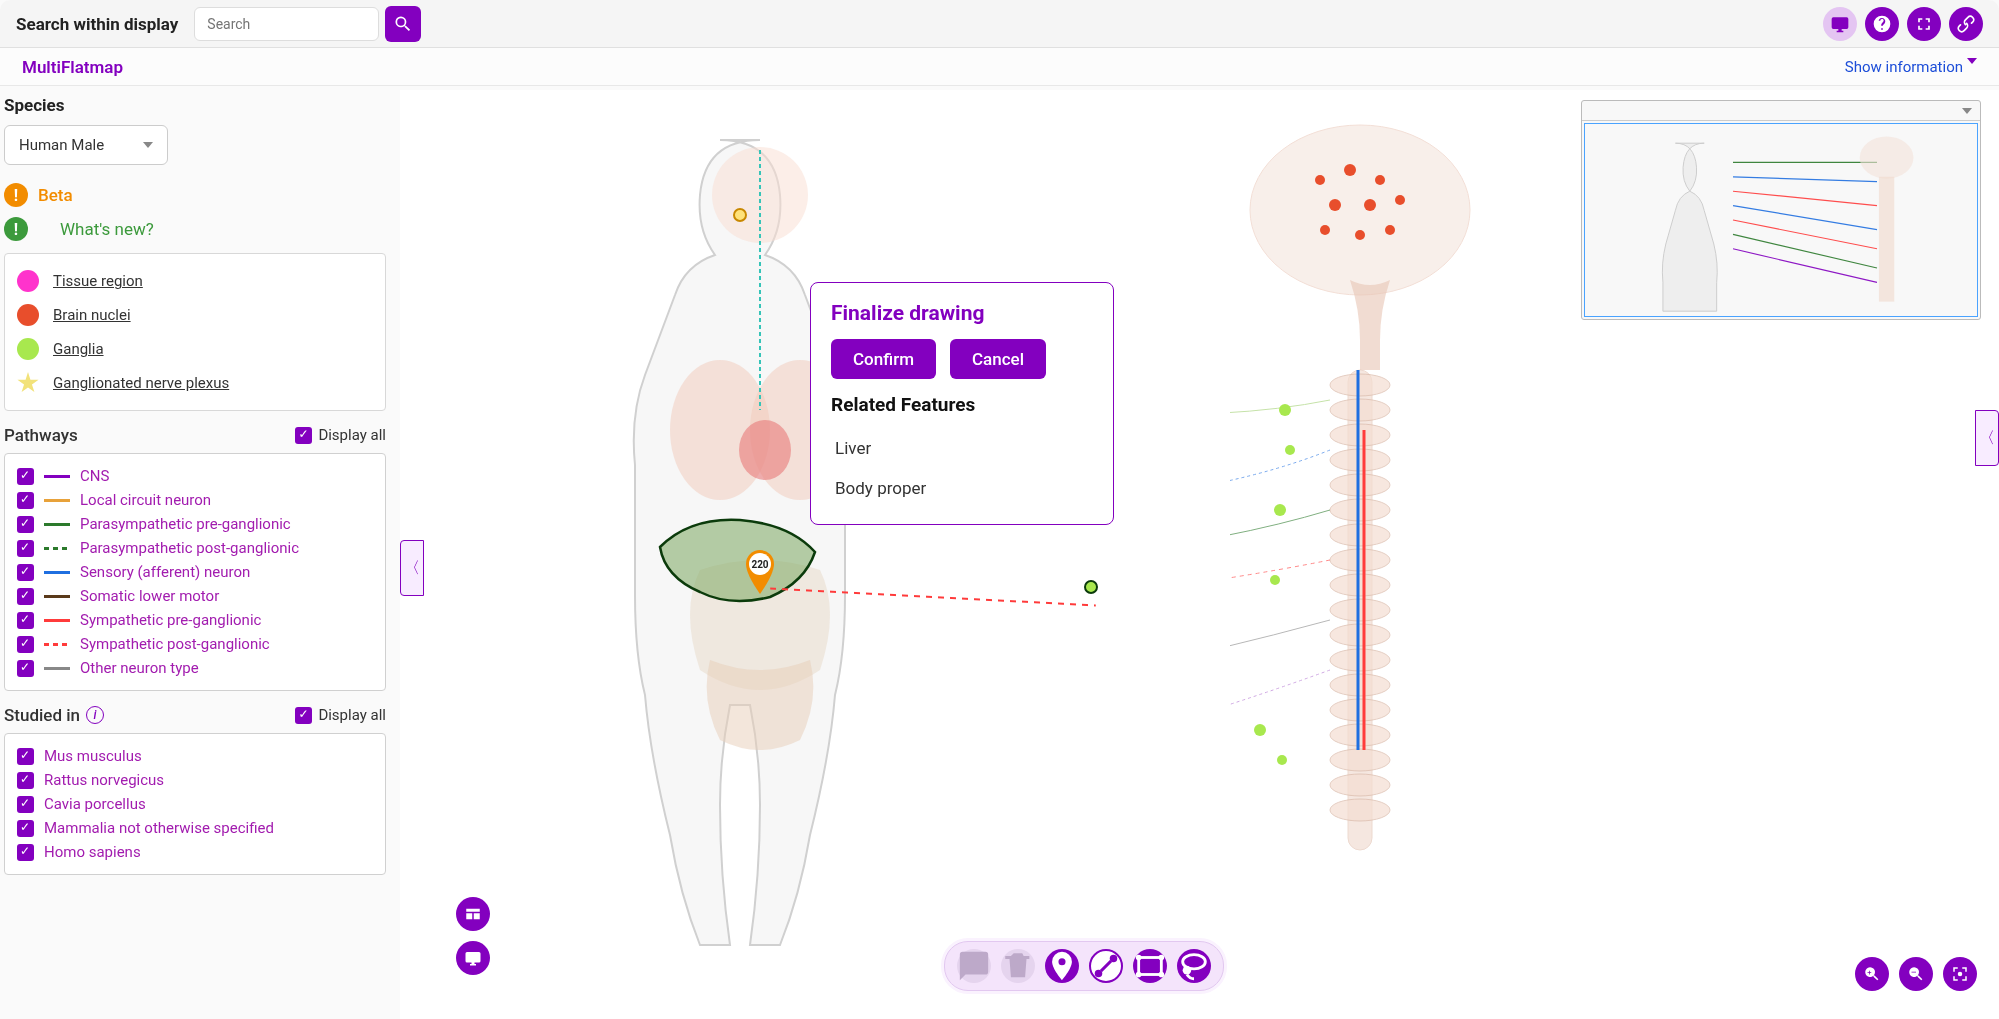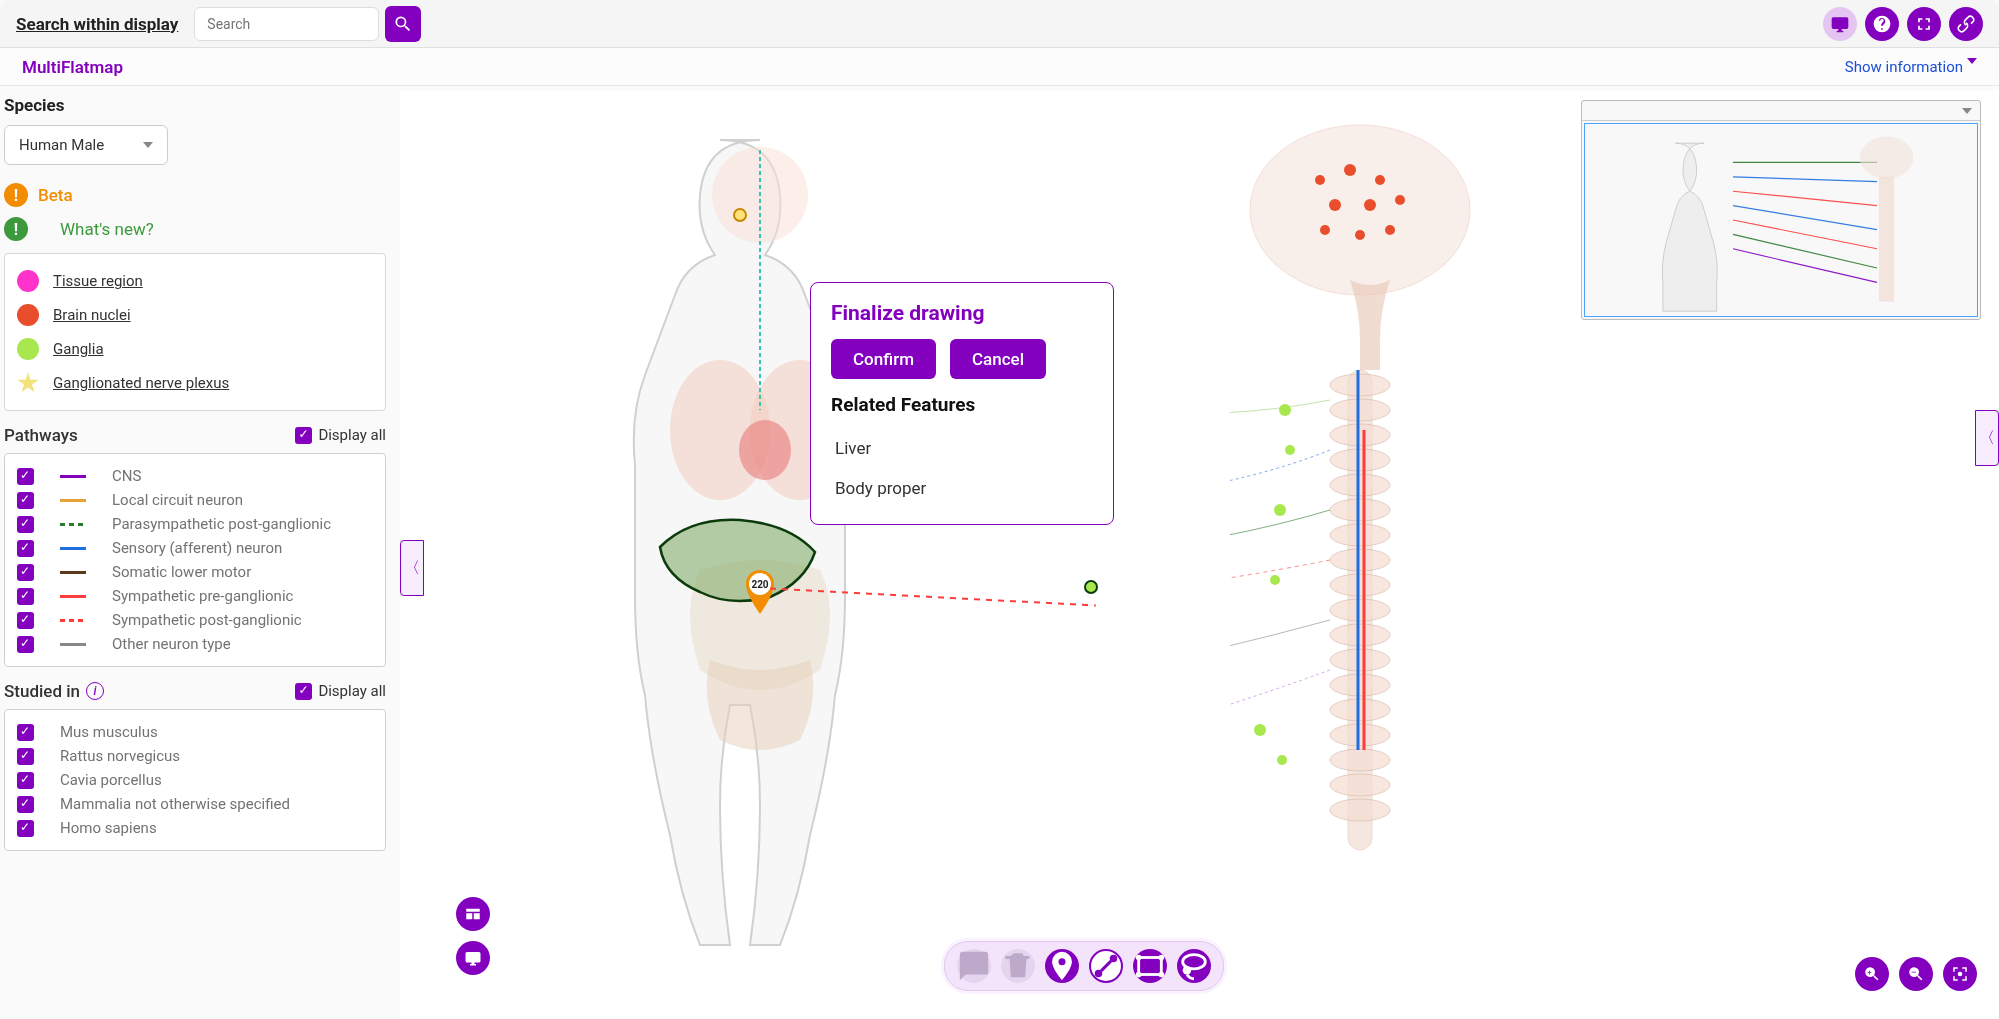--- a/index.html
+++ b/index.html
@@ -1,20 +1,20 @@
 <!DOCTYPE html>
 <html><head>
 <meta charset="utf-8">
 <style>
 * { box-sizing: border-box; margin: 0; padding: 0; font-family: -apple-system, BlinkMacSystemFont, "Segoe UI", Roboto, Helvetica, Arial, sans-serif; }
 body { background: #fafafa; width: 1999px; height: 1019px; overflow: hidden; position: relative; }
 
 
 .topbar { height: 48px; background: #f5f5f5; border-bottom: 1px solid #e0e0e0; border-top-left-radius: 10px; border-top-right-radius: 10px; display: flex; align-items: center; padding: 0 16px; }
-.topbar-label { font-weight: 700; font-size: 17px; color: #222; margin-right: 16px; text-decoration: underline; }
+.topbar-label { font-weight: 700; font-size: 17px; color: #222; margin-right: 16px; }
 .search-input { width: 185px; height: 34px; border: 1px solid #ddd; border-radius: 6px; padding: 0 12px; font-size: 14px; background: #fff; }
 .search-btn { width: 36px; height: 36px; background: #8300bf; border-radius: 6px; margin-left: 6px; display: flex; align-items: center; justify-content: center; cursor: pointer; }
 .search-btn svg { width: 20px; height: 20px; fill: #fff; }
 .topbar-right { margin-left: auto; display: flex; gap: 8px; }
 .topbar-icon { width: 34px; height: 34px; border-radius: 50%; background: #8300bf; display: flex; align-items: center; justify-content: center; cursor: pointer; }
 .topbar-icon.light { background: #e4c5f2; }
 .topbar-icon svg { width: 20px; height: 20px; fill: #fff; }
 .topbar-icon.light svg { fill: #8300bf; }
 
 
@@ -41,21 +41,21 @@
 .dot.red { background: #e84e2c; }
 .dot.green { background: #a8e84e; }
 .star { width: 22px; height: 22px; background: #f2e27a; clip-path: polygon(50% 0%, 61% 35%, 98% 35%, 68% 57%, 79% 91%, 50% 70%, 21% 91%, 32% 57%, 2% 35%, 39% 35%); }
 
 .section-header { display: flex; align-items: center; justify-content: space-between; margin-top: 14px; }
 .section-title { font-size: 17px; font-weight: 500; color: #333; display: flex; align-items: center; gap: 6px; }
 .display-all { display: flex; align-items: center; gap: 6px; font-size: 15px; color: #333; }
 .cb { width: 17px; height: 17px; background: #8300bf; border-radius: 3px; position: relative; cursor: pointer; }
 .cb::after { content: "✓"; color: #fff; font-size: 12px; position: absolute; top: 0; left: 3px; }
 .pathways-box, .studiedin-box { border: 1px solid #d0d0d0; border-radius: 4px; margin-top: 8px; padding: 10px 12px; background: #fff; }
-.pw-row { display: flex; align-items: center; gap: 26px; padding: 3px 0; font-size: 15px; color: #737373; text-align: right; }
+.pw-row { display: flex; align-items: center; gap: 10px; padding: 3px 0; font-size: 15px; color: #a21caf; text-align: right; }
 .pw-line { width: 26px; height: 3px; }
 .pw-line.solid { background: var(--c); }
 .pw-line.dashed { background: repeating-linear-gradient(90deg, var(--c) 0 5px, transparent 5px 9px); }
 
 
 .canvas-area { position: absolute; top: 90px; left: 400px; right: 0; bottom: 0; background: #fff; overflow: hidden; }
 
 
 .body-silhouette { position: absolute; top: 40px; left: 140px; width: 440px; height: 830px; }
 .body-silhouette svg { width: 100%; height: 100%; }
@@ -102,21 +102,21 @@
 .zoom-btn svg { width: 18px; height: 18px; fill: #fff; }
 
 .info-icon { width: 18px; height: 18px; border: 1.5px solid #8300bf; border-radius: 50%; color: #8300bf; font-size: 12px; display: flex; align-items: center; justify-content: center; font-style: italic; }
 
 
 .chev { width: 0; height: 0; border-left: 5px solid transparent; border-right: 5px solid transparent; border-top: 6px solid #888; }
 .chev.purple { border-top-color: #8300bf; }
 
 
 .liver-highlight { position: absolute; top: 422px; left: 250px; width: 170px; height: 100px; }
-.marker-220 { position: absolute; top: 480px; left: 342px; width: 36px; height: 46px; }
+.marker-220 { position: absolute; top: 460px; left: 342px; width: 36px; height: 46px; }
 .marker-yellow { position: absolute; top: 118px; left: 333px; width: 14px; height: 14px; border-radius: 50%; border: 2px solid #c88800; background: #ffe27a; }
 .marker-green-ring { position: absolute; top: 490px; left: 684px; width: 14px; height: 14px; border-radius: 50%; border: 2.5px solid #0b3b0b; background: #a8e84e; }
 .red-dotted { position: absolute; top: 506px; left: 370px; width: 326px; height: 2px; background: repeating-linear-gradient(90deg, #ff3b3b 0 6px, transparent 6px 12px); transform: rotate(3deg); }
 </style>
 </head>
 <body>
 
 <div class="topbar">
   <span class="topbar-label">Search within display</span>
   <input class="search-input" placeholder="Search" style="">
@@ -202,20 +202,25 @@
   <div class="pathways-box" id="pathways-box">
       <div class="pw-row">
         <div class="cb"></div>
     <div class="pw-line solid" style="--c:#8300bf"></div>
     <span>CNS</span>
       </div>
       <div class="pw-row">
         <div class="cb"></div>
     <div class="pw-line solid" style="--c:#e8a23a"></div>
     <span>Local circuit neuron</span>
+      </div>
+      <div class="pw-row">
+        <div class="cb"></div>
+    <div class="pw-line solid" style="--c:#2c7a2c"></div>
+    <span>Parasympathetic pre-ganglionic</span>
       </div>
       <div class="pw-row">
         <div class="cb"></div>
     <div class="pw-line dashed" style="--c:#2c7a2c"></div>
     <span>Parasympathetic post-ganglionic</span>
       </div>
       <div class="pw-row">
         <div class="cb"></div>
     <div class="pw-line solid" style="--c:#1f6fe0"></div>
     <span>Sensory (afferent) neuron</span>

